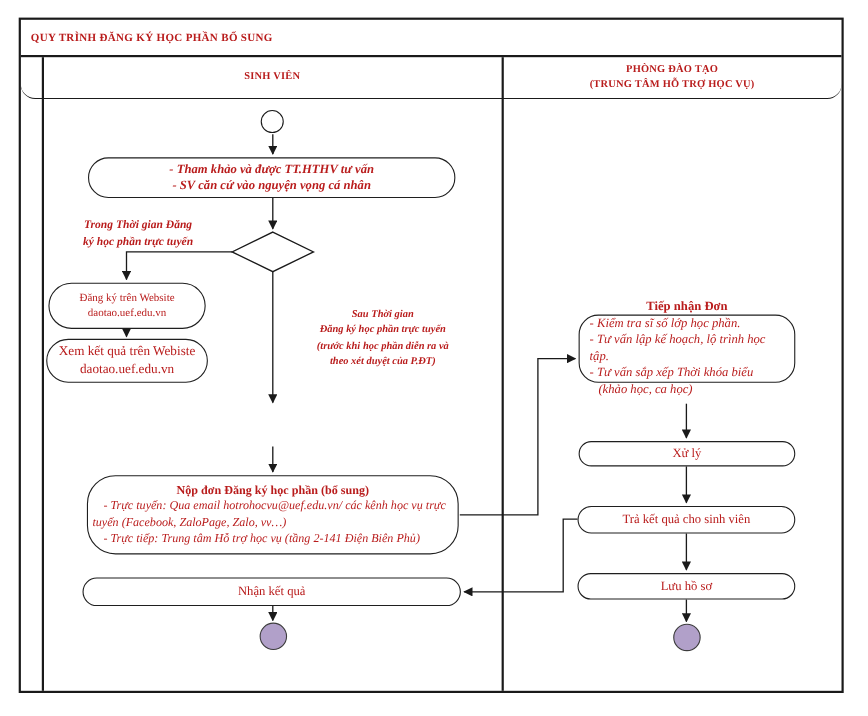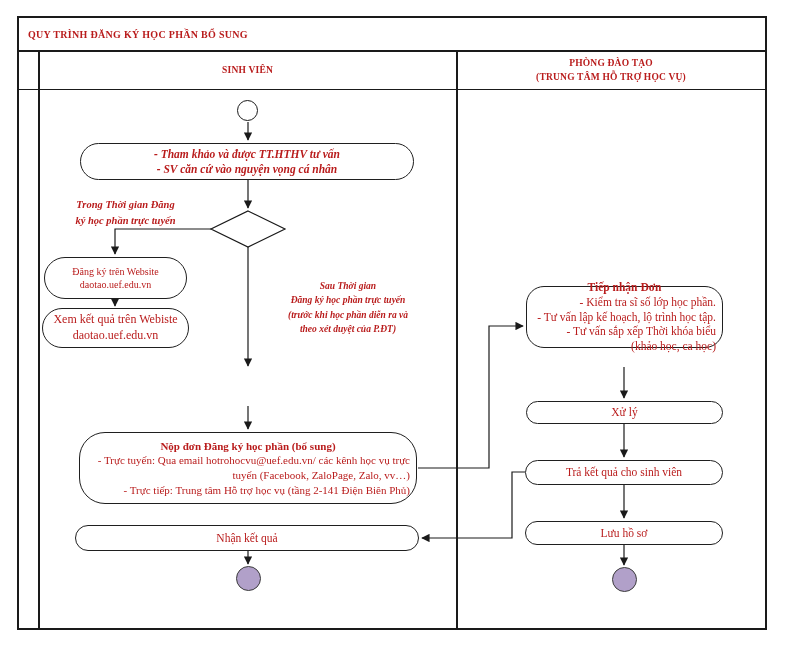--- a/index.html
+++ b/index.html
@@ -2,41 +2,41 @@
 <html><head>
 <meta charset="utf-8">
 <style>
   html,body{margin:0;padding:0;background:#ffffff;}
   .page{position:relative;width:789px;height:651px;background:#ffffff;
         font-family:"Liberation Serif","DejaVu Serif",serif;color:#b91c1c;overflow:hidden;}
   .frame{position:absolute;left:17px;top:16px;width:746px;height:610px;border:2px solid #1a1a1a;}
   .title-row{position:absolute;left:0;top:0;width:100%;height:34px;border-bottom:2px solid #1a1a1a;
              display:flex;align-items:center;box-sizing:border-box;}
   .title-row span{font-weight:bold;font-size:10px;letter-spacing:.3px;padding-left:9px;}
-  .header-row{position:absolute;left:0;top:34px;width:100%;height:38px;border-bottom:1.5px solid #1a1a1a;box-sizing:border-box;}
+  .header-row{position:absolute;left:0;top:34px;width:100%;height:38px;border-bottom:1.5px solid #1a1a1a;box-sizing:border-box;border-radius:13px;}
   .hdr-cell{position:absolute;top:0;height:100%;display:flex;flex-direction:column;align-items:center;justify-content:center;
             font-weight:bold;font-size:9.5px;letter-spacing:.2px;text-align:center;line-height:1.45;}
   .hdr-left{left:19px;width:419px;}
   .hdr-right{left:438px;width:308px;}
   .vline{position:absolute;background:#1a1a1a;}
   .gutter-line{left:19px;top:34px;width:1.5px;height:576px;}
   .lane-line{left:437px;top:34px;width:2px;height:576px;}
   svg.wires{position:absolute;left:0;top:0;width:746px;height:610px;pointer-events:none;}
   .node{position:absolute;background:#fff;border:1.4px solid #1f1f1f;box-sizing:border-box;
         display:flex;flex-direction:column;justify-content:center;align-items:center;
         font-size:11.5px;line-height:1.3;text-align:center;}
   .stadium{border-radius:999px;}
   .start-circle{position:absolute;width:21px;height:21px;border:1.5px solid #1a1a1a;border-radius:50%;background:#fff;box-sizing:border-box;}
   .end-circle{position:absolute;width:25px;height:25px;border:1.5px solid #3c3c3c;border-radius:50%;box-sizing:border-box;}
   .bold-italic{font-weight:bold;font-style:italic;}
   .free-label{position:absolute;text-align:center;background:transparent;border:none;}
   .lbl-during{font-weight:bold;font-style:italic;font-size:10.5px;line-height:1.5;}
   .lbl-after{font-weight:600;font-style:italic;font-size:9.5px;line-height:1.5;}
   .node .title-line{font-weight:bold;display:block;}
-  .left-items{width:100%;text-align:right;padding:0 6px 0 4px;box-sizing:border-box;}
+  .left-items{width:100%;text-align:left;padding:0 6px 0 4px;box-sizing:border-box;font-style:italic;}
   .hang{text-indent:10px;}
   .indent-sm{padding-left:8px;}
   .small-italic{font-style:italic;font-size:10.5px;}
   .b1{left:61px;top:125px;width:334px;height:37px;}
   .b2{left:25px;top:239px;width:143px;height:42px;font-size:10px;}
   .b3{left:23px;top:290px;width:147px;height:40px;font-size:12px;}
   .b4{left:56px;top:351px;width:342px;height:37px;font-size:11px;}
   .b5{left:60px;top:414px;width:338px;height:72px;border-radius:26px;font-size:11px;line-height:1.32;}
   .b6{left:56px;top:507px;width:344px;height:26px;}
   .b7{left:507px;top:268px;width:197px;height:62px;border-radius:18px;}

